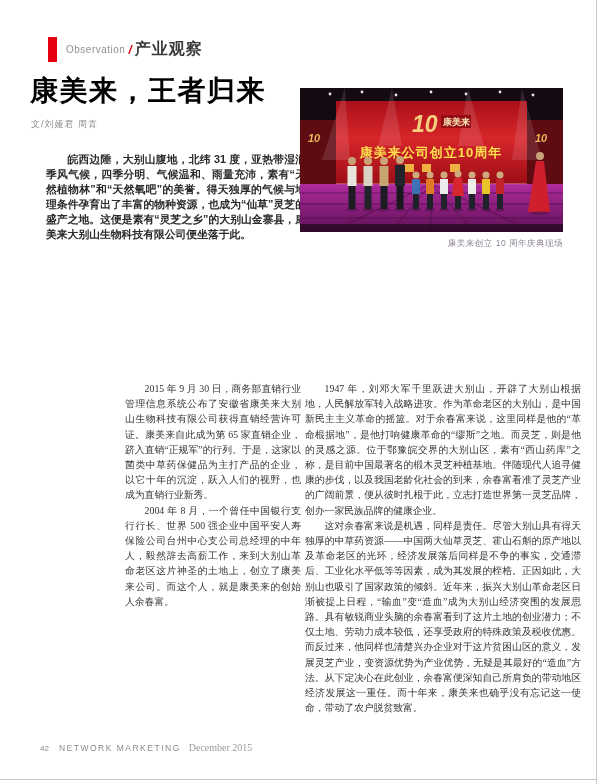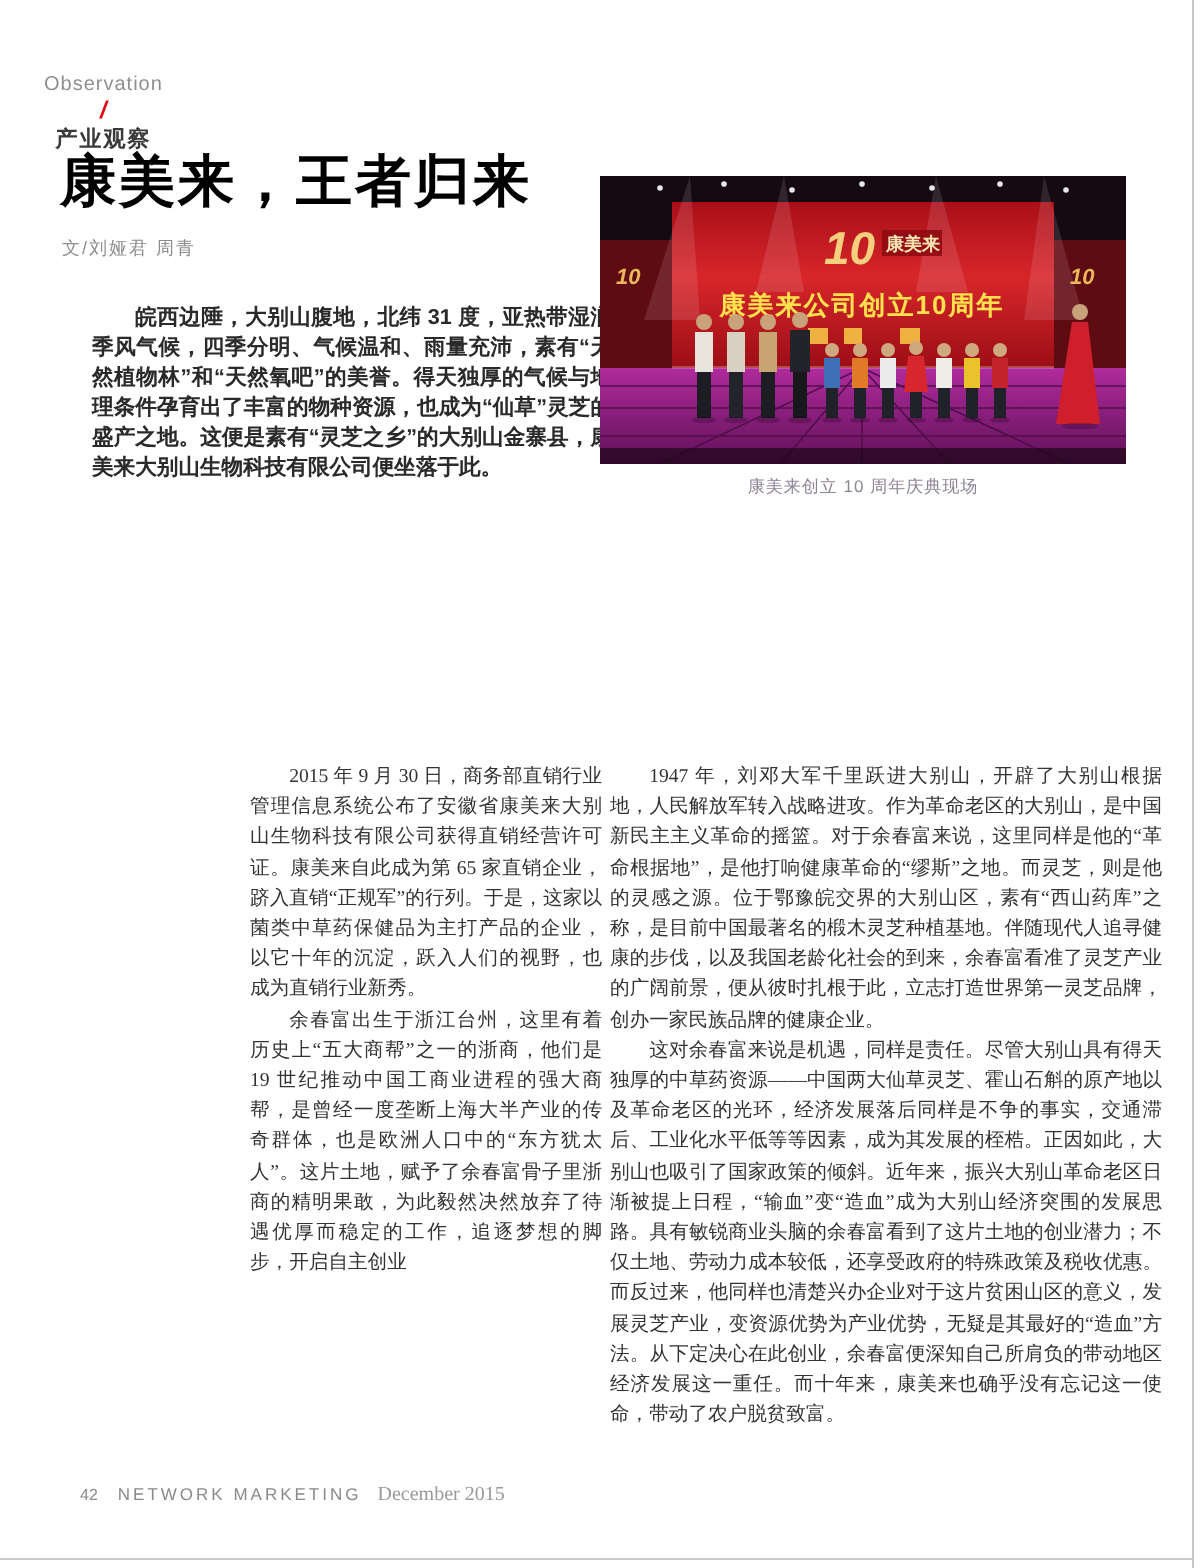--- a/index.html
+++ b/index.html
@@ -7,43 +7,43 @@
     position:relative;
     width:601px;height:784px;
     background:#ffffff;
     font-family:"Liberation Sans","DejaVu Sans",sans-serif;
     overflow:hidden;
   }
   .edge-right{position:absolute;top:0;left:596px;width:1px;height:784px;background:#c8c8c8;}
   .edge-bottom{position:absolute;top:779px;left:0;width:597px;height:1px;background:#c8c8c8;}
 
   
-  .kicker{position:absolute;left:22px;top:37px;height:25px;display:flex;align-items:center;flex-direction:column;}
+  .kicker{position:absolute;left:48px;top:37px;height:25px;display:flex;align-items:center;}
   .red-block{display:inline-block;width:9px;height:25px;background:#e60012;margin-right:9px;}
   .kicker-en{font-size:10px;color:#8f8f8f;letter-spacing:.5px;}
   .kicker-slash{font-size:12px;color:#e60012;margin:0 3px;font-style:italic;font-weight:bold;}
-  .kicker-cn{font-size:11px;color:#3a3a3a;font-weight:bold;letter-spacing:1px;}
+  .kicker-cn{font-size:16px;color:#3a3a3a;font-weight:bold;letter-spacing:1px;}
 
   .title{
     position:absolute;left:30px;top:72px;margin:0;
     font-family:"Liberation Serif","DejaVu Serif",serif;
     font-size:28px;font-weight:bold;color:#000000;letter-spacing:1.5px;
   }
   .byline{position:absolute;left:31px;top:118px;font-size:9px;color:#8d8d8d;letter-spacing:1px;}
 
   .intro{
     position:absolute;left:30px;top:136px;width:260px;margin:16px;
     font-size:10.8px;line-height:14.9px;color:#2a2a2a;
     text-align:justify;text-indent:2em;font-weight:600;
   }
 
   .photo{position:absolute;left:300px;top:88px;width:263px;height:144px;margin:0;background:#160a12;}
   .caption{
     position:absolute;left:300px;top:238px;width:263px;
-    text-align:center;font-size:8.5px;color:#8d8494;letter-spacing:.5px;
+    text-align:right;font-size:8.5px;color:#8d8494;letter-spacing:.5px;
   }
 
   .col{
     position:absolute;top:381px;
     font-family:"Liberation Serif","DejaVu Serif",serif;
     font-size:9.8px;line-height:15.2px;color:#333333;text-align:justify;
   }
   .col p{margin:0;text-indent:2em;}
   .col p.no-indent{text-indent:0;}
   .col-left{left:125px;width:176px;}
@@ -216,21 +216,21 @@
         </g>
       </g>
 
       <rect x="0" y="136" width="263" height="8" fill="#10050c" opacity="0.6"></rect>
     </svg>
   </figure>
   <div class="caption">康美来创立 10 周年庆典现场</div>
 
   <div class="col col-left">
     <p>2015 年 9 月 30 日，商务部直销行业管理信息系统公布了安徽省康美来大别山生物科技有限公司获得直销经营许可证。康美来自此成为第 65 家直销企业，跻入直销“正规军”的行列。于是，这家以菌类中草药保健品为主打产品的企业，以它十年的沉淀，跃入人们的视野，也成为直销行业新秀。</p>
-    <p>余春富出生于浙江台州，这里有着历史上“五大商帮”之一的浙商，他们是 19 世纪推动中国工商业进程的强大商帮，是曾经一度垄断上海大半产业的传奇群体，也是欧洲人口中的“东方犹太人”。这片土地，赋予了余春富骨子里浙商的精明果敢，为此毅然决然放弃了待遇优厚而稳定的工作，追逐梦想的脚步，开启自主创业</p>
+    <p>2004 年 8 月，一个曾任中国银行支行行长、世界 500 强企业中国平安人寿保险公司台州中心支公司总经理的中年人，毅然辞去高薪工作，来到大别山革命老区这片神圣的土地上，创立了康美来公司。而这个人，就是康美来的创始人余春富。</p>
   </div>
 
   <div class="col col-right">
     <p>1947 年，刘邓大军千里跃进大别山，开辟了大别山根据地，人民解放军转入战略进攻。作为革命老区的大别山，是中国新民主主义革命的摇篮。对于余春富来说，这里同样是他的“革命根据地”，是他打响健康革命的“缪斯”之地。而灵芝，则是他的灵感之源。位于鄂豫皖交界的大别山区，素有“西山药库”之称，是目前中国最著名的椴木灵芝种植基地。伴随现代人追寻健康的步伐，以及我国老龄化社会的到来，余春富看准了灵芝产业的广阔前景，便从彼时扎根于此，立志打造世界第一灵芝品牌，创办一家民族品牌的健康企业。</p>
     <p>这对余春富来说是机遇，同样是责任。尽管大别山具有得天独厚的中草药资源——中国两大仙草灵芝、霍山石斛的原产地以及革命老区的光环，经济发展落后同样是不争的事实，交通滞后、工业化水平低等等因素，成为其发展的桎梏。正因如此，大别山也吸引了国家政策的倾斜。近年来，振兴大别山革命老区日渐被提上日程，“输血”变“造血”成为大别山经济突围的发展思路。具有敏锐商业头脑的余春富看到了这片土地的创业潜力；不仅土地、劳动力成本较低，还享受政府的特殊政策及税收优惠。而反过来，他同样也清楚兴办企业对于这片贫困山区的意义，发展灵芝产业，变资源优势为产业优势，无疑是其最好的“造血”方法。从下定决心在此创业，余春富便深知自己所肩负的带动地区经济发展这一重任。而十年来，康美来也确乎没有忘记这一使命，带动了农户脱贫致富。</p>
   </div>
 
   <div class="footer">
     <span class="page-num">42</span>
     <span class="mag-name">NETWORK MARKETING</span>

